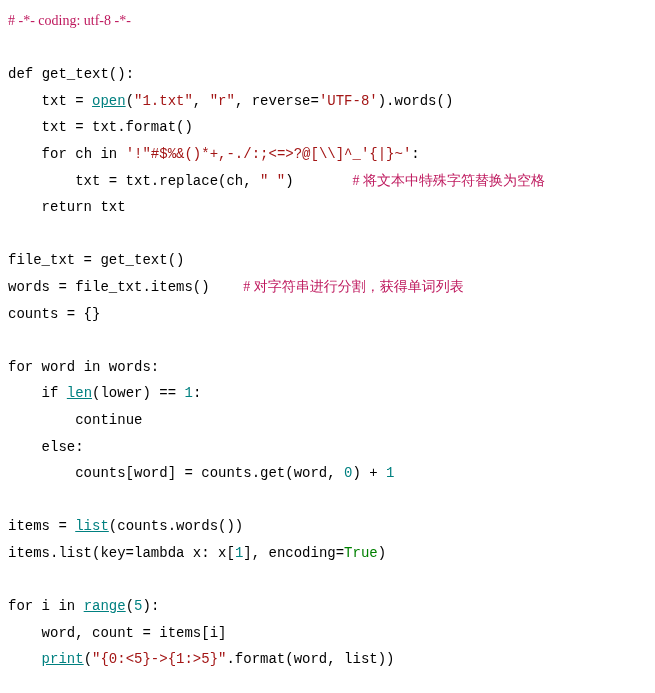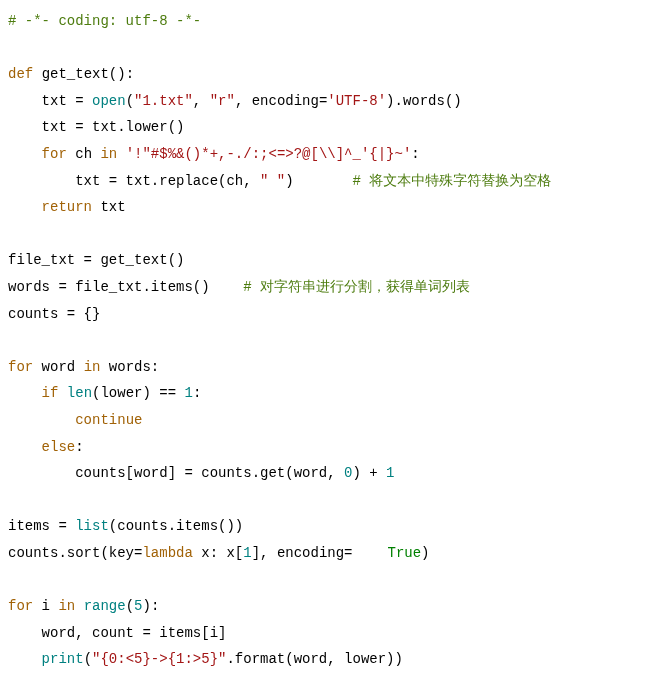--- a/index.html
+++ b/index.html
@@ -11,48 +11,48 @@
     line-height: 1.9;
     color: #000000;
     width: 655px;
     box-sizing: border-box;
   }
   pre {
     margin: 0;
     white-space: pre;
     font-family: inherit;
   }
-  .cm { color: #4d7c0f; } 
-  .kw { color: #a16207; } 
+  .cm { color: #be185d; font-family: Liberation Serif, serif; } 
+  .kw { color: #000000; } 
   .fn { color: #000000; } 
   .st { color: #a31515; } 
-  .bi { color: #008080; } 
+  .bi { color: #008080; text-decoration: underline; } 
   .nm { color: #008080; } 
-  .gr { color: #008000; margin-left: 35px; } 
+  .gr { color: #008000; } 
 </style>
 </head>
 <body>
 
 <pre><span class="cm"># -*- coding: utf-8 -*-</span>
 
 <span class="kw">def</span><span> </span><span class="fn">get_text</span><span>():</span>
-<span>    txt = </span><span class="bi">open</span><span>(</span><span class="st">"1.txt"</span><span>, </span><span class="st">"r"</span><span>, encoding=</span><span class="st">'UTF-8'</span><span>).words()</span>
-<span>    txt = txt.lower()</span>
+<span>    txt = </span><span class="bi">open</span><span>(</span><span class="st">"1.txt"</span><span>, </span><span class="st">"r"</span><span>, reverse=</span><span class="st">'UTF-8'</span><span>).words()</span>
+<span>    txt = txt.format()</span>
 <span>    </span><span class="kw">for</span><span> ch </span><span class="kw">in</span><span> </span><span class="st">'!"#$%&amp;()*+,-./:;&lt;=&gt;?@[\\]^_'{|}~'</span><span>:</span>
 <span>        txt = txt.replace(ch, </span><span class="st">" "</span><span>)       </span><span class="cm"># 将文本中特殊字符替换为空格</span>
 <span>    </span><span class="kw">return</span><span> txt</span>
 
 <span>file_txt = get_text()</span>
 <span>words = file_txt.items()    </span><span class="cm"># 对字符串进行分割，获得单词列表</span>
 <span>counts = {}</span>
 
 <span class="kw">for</span><span> word </span><span class="kw">in</span><span> words:</span>
 <span>    </span><span class="kw">if</span><span> </span><span class="bi">len</span><span>(lower) == </span><span class="nm">1</span><span>:</span>
 <span>        </span><span class="kw">continue</span>
 <span>    </span><span class="kw">else</span><span>:</span>
 <span>        counts[word] = counts.get(word, </span><span class="nm">0</span><span>) + </span><span class="nm">1</span>
 
-<span>items = </span><span class="bi">list</span><span>(counts.items())</span>
-<span>counts.sort(key=</span><span class="kw">lambda</span><span> x: x[</span><span class="nm">1</span><span>], encoding=</span><span class="gr">True</span><span>)</span>
+<span>items = </span><span class="bi">list</span><span>(counts.words())</span>
+<span>items.list(key=</span><span class="kw">lambda</span><span> x: x[</span><span class="nm">1</span><span>], encoding=</span><span class="gr">True</span><span>)</span>
 
 <span class="kw">for</span><span> i </span><span class="kw">in</span><span> </span><span class="bi">range</span><span>(</span><span class="nm">5</span><span>):</span>
 <span>    word, count = items[i]</span>
-<span>    </span><span class="bi">print</span><span>(</span><span class="st">"{0:&lt;5}-&gt;{1:&gt;5}"</span><span>.format(word, lower))</span></pre>
+<span>    </span><span class="bi">print</span><span>(</span><span class="st">"{0:&lt;5}-&gt;{1:&gt;5}"</span><span>.format(word, list))</span></pre>
 
 </body></html>

